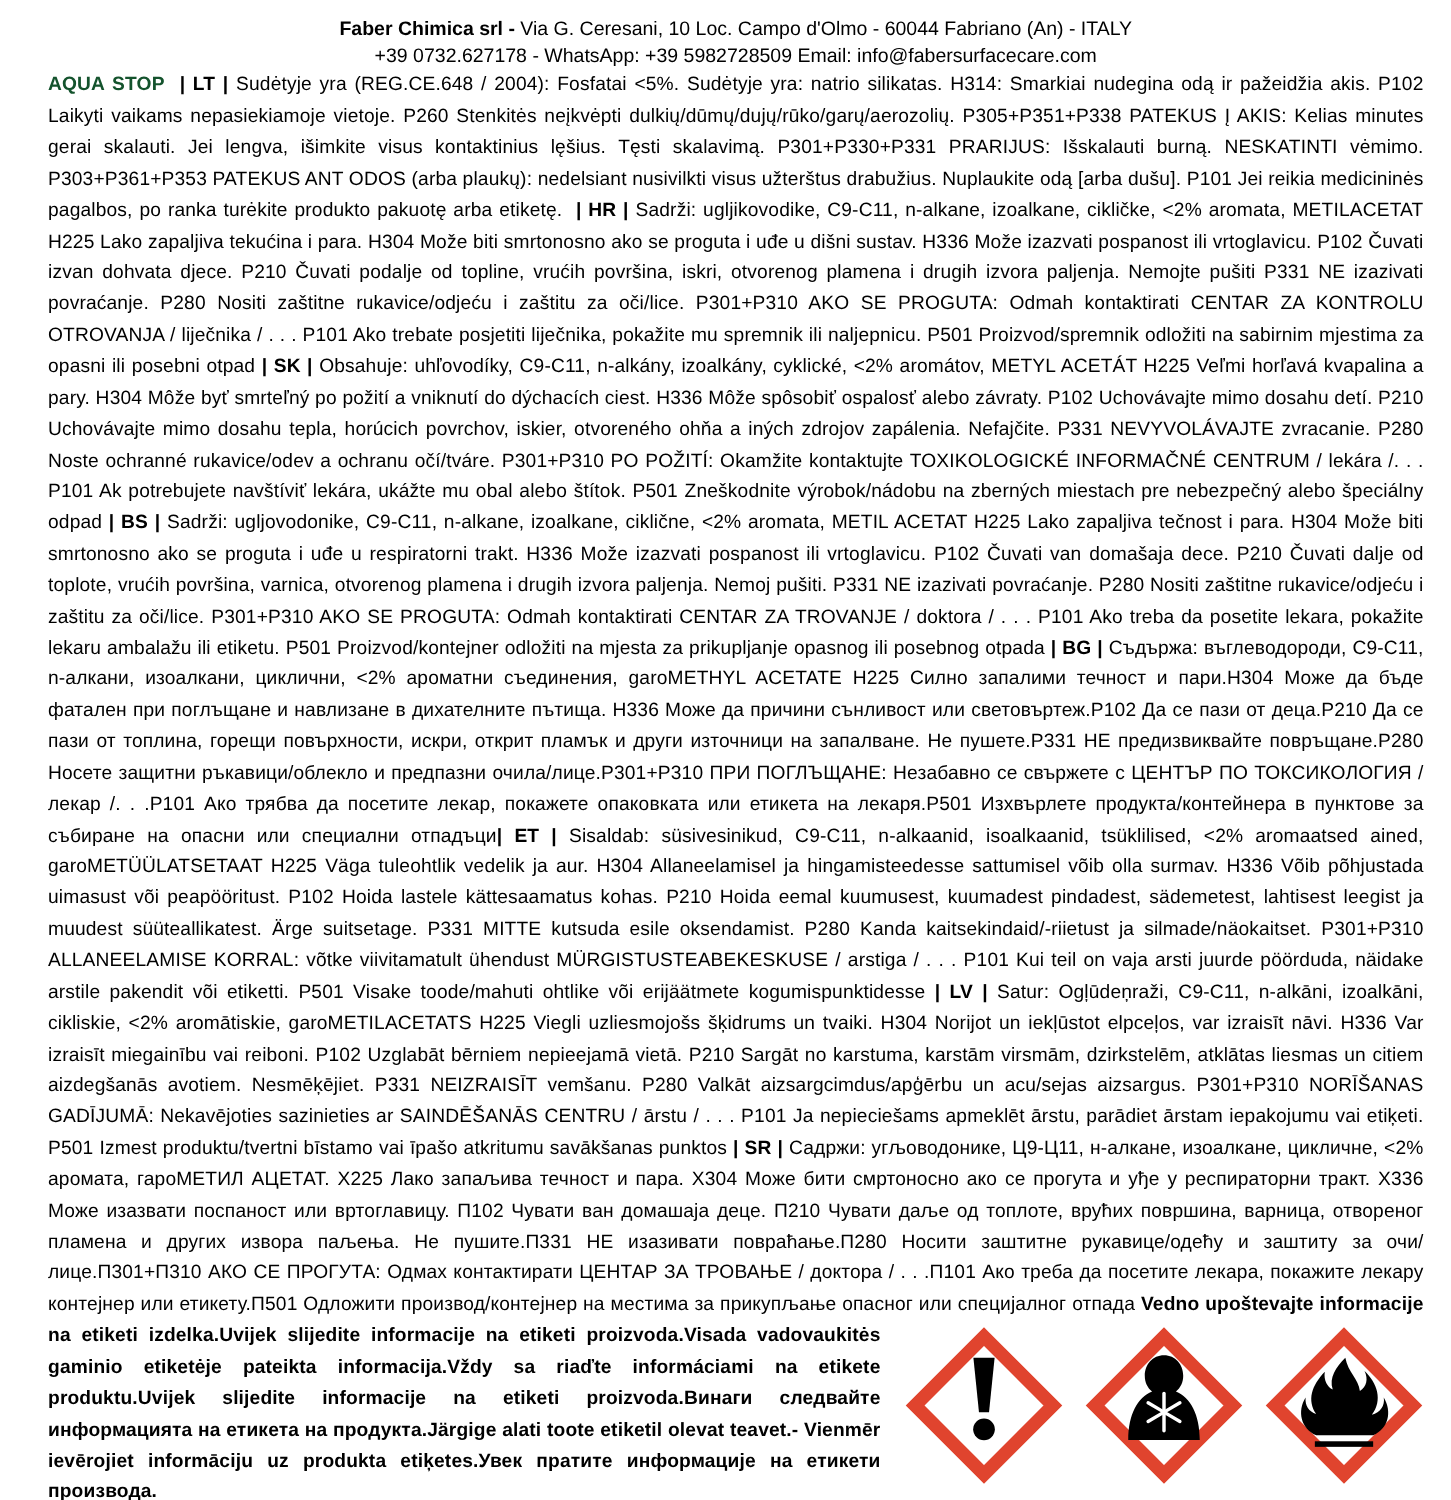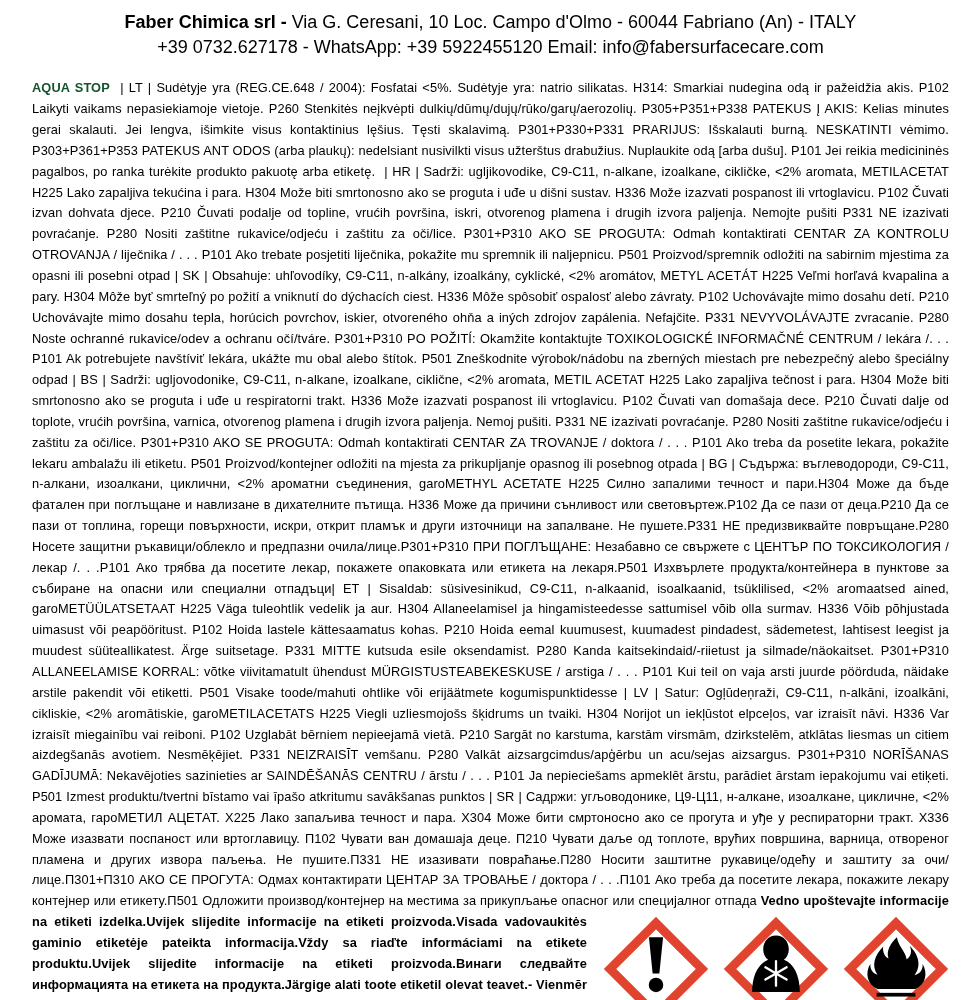--- a/index.html
+++ b/index.html
@@ -1,44 +1,44 @@
 <!DOCTYPE html>
 <html><head>
 <meta charset="utf-8">
 <style>
   html,body{margin:0;padding:0;background:#fff;}
   .page{
     width:967px;height:1000px;overflow:hidden;background:#fff;color:#000;
     font-family:"Liberation Sans", sans-serif;position:relative;box-sizing:border-box;
     padding:10px 18px 0 32px;
   }
-  .header{text-align:center;font-size:18px;line-height:1.4;margin-bottom:18px;}
+  .header{text-align:center;font-size:13px;line-height:1.4;margin-bottom:0;}
   .header .b{font-weight:bold;}
   .main{
     text-align:justify;font-size:12.8px;line-height:1.63;
     letter-spacing:0.1px;
   }
   .main p{margin:0;}
   .brand{color:#14532d;font-weight:bold;}
-  .lang{font-weight:normal;white-space:pre;}
+  .lang{font-weight:bold;white-space:pre;}
   .bold{font-weight:bold;}
   .pictos{
     float:right;width:346px;margin:4px 0 6px 16px;
     display:flex;justify-content:space-between;align-items:center;
   }
   .picto{width:106px;height:106px;}
 </style>
 </head>
 <body>
 
 <div class="page">
 
   <div class="header">
     <div><span class="b">Faber Chimica srl - </span><span>Via G. Ceresani, 10 Loc. Campo d'Olmo - 60044 Fabriano (An) - ITALY</span></div>
-    <div>+39 0732.627178 - WhatsApp: +39 5922455120 Email: info@fabersurfacecare.com</div>
+    <div>+39 0732.627178 - WhatsApp: +39 5982728509 Email: info@fabersurfacecare.com</div>
   </div>
 
   <div class="main">
     <p><span class="brand">AQUA STOP</span><span class="lang">  | LT | </span><span>Sudėtyje yra (REG.CE.648 / 2004): Fosfatai &lt;5%. Sudėtyje yra: natrio silikatas. H314: Smarkiai nudegina odą ir pažeidžia akis. P102 Laikyti vaikams nepasiekiamoje vietoje. P260 Stenkitės neįkvėpti dulkių/dūmų/dujų/rūko/garų/aerozolių. P305+P351+P338 PATEKUS Į AKIS: Kelias minutes gerai skalauti. Jei lengva, išimkite visus kontaktinius lęšius. Tęsti skalavimą. P301+P330+P331 PRARIJUS: Išskalauti burną. NESKATINTI vėmimo. P303+P361+P353 PATEKUS ANT ODOS (arba plaukų): nedelsiant nusivilkti visus užterštus drabužius. Nuplaukite odą [arba dušu]. P101 Jei reikia medicininės pagalbos, po ranka turėkite produkto pakuotę arba etiketę.</span><span class="lang">  | HR | </span><span>Sadrži: ugljikovodike, C9-C11, n-alkane, izoalkane, cikličke, &lt;2% aromata, METILACETAT H225 Lako zapaljiva tekućina i para. H304 Može biti smrtonosno ako se proguta i uđe u dišni sustav. H336 Može izazvati pospanost ili vrtoglavicu. P102 Čuvati izvan dohvata djece. P210 Čuvati podalje od topline, vrućih površina, iskri, otvorenog plamena i drugih izvora paljenja. Nemojte pušiti P331 NE izazivati povraćanje. P280 Nositi zaštitne rukavice/odjeću i zaštitu za oči/lice. P301+P310 AKO SE PROGUTA: Odmah kontaktirati CENTAR ZA KONTROLU OTROVANJA / liječnika / . . . P101 Ako trebate posjetiti liječnika, pokažite mu spremnik ili naljepnicu. P501 Proizvod/spremnik odložiti na sabirnim mjestima za opasni ili posebni otpad</span><span class="lang"> | SK | </span><span>Obsahuje: uhľovodíky, C9-C11, n-alkány, izoalkány, cyklické, &lt;2% aromátov, METYL ACETÁT  H225 Veľmi horľavá kvapalina a pary. H304 Môže byť smrteľný po požití a vniknutí do dýchacích ciest. H336 Môže spôsobiť ospalosť alebo závraty. P102 Uchovávajte mimo dosahu detí. P210 Uchovávajte mimo dosahu tepla, horúcich povrchov, iskier, otvoreného ohňa a iných zdrojov zapálenia. Nefajčite. P331 NEVYVOLÁVAJTE zvracanie. P280 Noste ochranné rukavice/odev a ochranu očí/tváre. P301+P310 PO POŽITÍ: Okamžite kontaktujte TOXIKOLOGICKÉ INFORMAČNÉ CENTRUM / lekára /. . . P101 Ak potrebujete navštíviť lekára, ukážte mu obal alebo štítok. P501 Zneškodnite výrobok/nádobu na zberných miestach pre nebezpečný alebo špeciálny odpad</span><span class="lang"> | BS | </span><span>Sadrži: ugljovodonike, C9-C11, n-alkane, izoalkane, ciklične, &lt;2% aromata, METIL ACETAT H225 Lako zapaljiva tečnost i para. H304 Može biti smrtonosno ako se proguta i uđe u respiratorni trakt. H336 Može izazvati pospanost ili vrtoglavicu. P102 Čuvati van domašaja dece. P210 Čuvati dalje od toplote, vrućih površina, varnica, otvorenog plamena i drugih izvora paljenja. Nemoj pušiti. P331 NE izazivati povraćanje. P280 Nositi zaštitne rukavice/odjeću i zaštitu za oči/lice. P301+P310 AKO SE PROGUTA: Odmah kontaktirati CENTAR ZA TROVANJE / doktora / . . . P101 Ako treba da posetite lekara, pokažite lekaru ambalažu ili etiketu. P501 Proizvod/kontejner odložiti na mjesta za prikupljanje opasnog ili posebnog otpada</span><span class="lang"> | BG | </span><span>Съдържа: въглеводороди, C9-C11, n-алкани, изоалкани, циклични, &lt;2% ароматни съединения, garoMETHYL ACETATE H225 Силно запалими течност и пари.H304 Може да бъде фатален при поглъщане и навлизане в дихателните пътища. H336 Може да причини сънливост или световъртеж.P102 Да се пази от деца.P210 Да се пази от топлина, горещи повърхности, искри, открит пламък и други източници на запалване. Не пушете.P331 НЕ предизвиквайте повръщане.P280 Носете защитни ръкавици/облекло и предпазни очила/лице.P301+P310 ПРИ ПОГЛЪЩАНЕ: Незабавно се свържете с ЦЕНТЪР ПО ТОКСИКОЛОГИЯ / лекар /. . .P101 Ако трябва да посетите лекар, покажете опаковката или етикета на лекаря.P501 Изхвърлете продукта/контейнера в пунктове за събиране на опасни или специални отпадъци</span><span class="lang">| ET | </span><span>Sisaldab: süsivesinikud, C9-C11, n-alkaanid, isoalkaanid, tsüklilised, &lt;2% aromaatsed ained, garoMETÜÜLATSETAAT  H225 Väga tuleohtlik vedelik ja aur. H304 Allaneelamisel ja hingamisteedesse sattumisel võib olla surmav. H336 Võib põhjustada uimasust või peapööritust. P102 Hoida lastele kättesaamatus kohas. P210 Hoida eemal kuumusest, kuumadest pindadest, sädemetest, lahtisest leegist ja muudest süüteallikatest. Ärge suitsetage. P331 MITTE kutsuda esile oksendamist. P280 Kanda kaitsekindaid/-riietust ja silmade/näokaitset. P301+P310 ALLANEELAMISE KORRAL: võtke viivitamatult ühendust MÜRGISTUSTEABEKESKUSE / arstiga / . . . P101 Kui teil on vaja arsti juurde pöörduda, näidake arstile pakendit või etiketti. P501 Visake toode/mahuti ohtlike või erijäätmete kogumispunktidesse</span><span class="lang"> | LV | </span><span>Satur: Ogļūdeņraži, C9-C11, n-alkāni, izoalkāni, cikliskie, &lt;2% aromātiskie, garoMETILACETATS H225 Viegli uzliesmojošs šķidrums un tvaiki. H304 Norijot un iekļūstot elpceļos, var izraisīt nāvi. H336 Var izraisīt miegainību vai reiboni. P102 Uzglabāt bērniem nepieejamā vietā. P210 Sargāt no karstuma, karstām virsmām, dzirkstelēm, atklātas liesmas un citiem aizdegšanās avotiem. Nesmēķējiet. P331 NEIZRAISĪT vemšanu. P280 Valkāt aizsargcimdus/apģērbu un acu/sejas aizsargus. P301+P310 NORĪŠANAS GADĪJUMĀ: Nekavējoties sazinieties ar SAINDĒŠANĀS CENTRU / ārstu / . . . P101 Ja nepieciešams apmeklēt ārstu, parādiet ārstam iepakojumu vai etiķeti. P501 Izmest produktu/tvertni bīstamo vai īpašo atkritumu savākšanas punktos</span><span class="lang"> | SR | </span><span>Садржи: угљоводонике, Ц9-Ц11, н-алкане, изоалкане, цикличне, &lt;2% аромата, гароМЕТИЛ АЦЕТАТ. Х225 Лако запаљива течност и пара. Х304 Може бити смртоносно ако се прогута и уђе у респираторни тракт. Х336 Може изазвати поспаност или вртоглавицу. П102 Чувати ван домашаја деце. П210 Чувати даље од топлоте, врућих површина, варница, отвореног пламена и других извора паљења. Не пушите.П331 НЕ изазивати повраћање.П280 Носити заштитне рукавице/одећу и заштиту за очи/лице.П301+П310 АКО СЕ ПРОГУТА: Одмах контактирати ЦЕНТАР ЗА ТРОВАЊЕ / доктора / . . .П101 Ако треба да посетите лекара, покажите лекару контејнер или етикету.П501 Одложити производ/контејнер на местима за прикупљање опасног или специјалног отпада </span><span class="pictos">
           <svg class="picto" viewBox="-60 -60 120 120" xmlns="http://www.w3.org/2000/svg">
             <polygon points="0,-52 52,0 0,52 -52,0" fill="#ffffff" stroke="#e0442e" stroke-width="10" stroke-linejoin="miter"></polygon>
             <path d="M -8 -36 L 8 -36 L 3.8 5 L -3.8 5 Z" fill="#000"></path>
             <circle cx="0" cy="18" r="8.2" fill="#000"></circle>
           </svg>
           <svg class="picto" viewBox="-60 -60 120 120" xmlns="http://www.w3.org/2000/svg">

